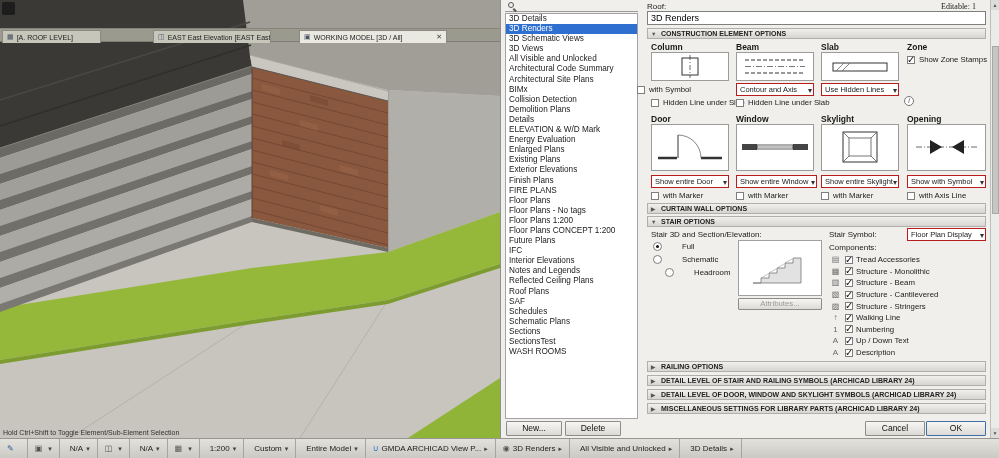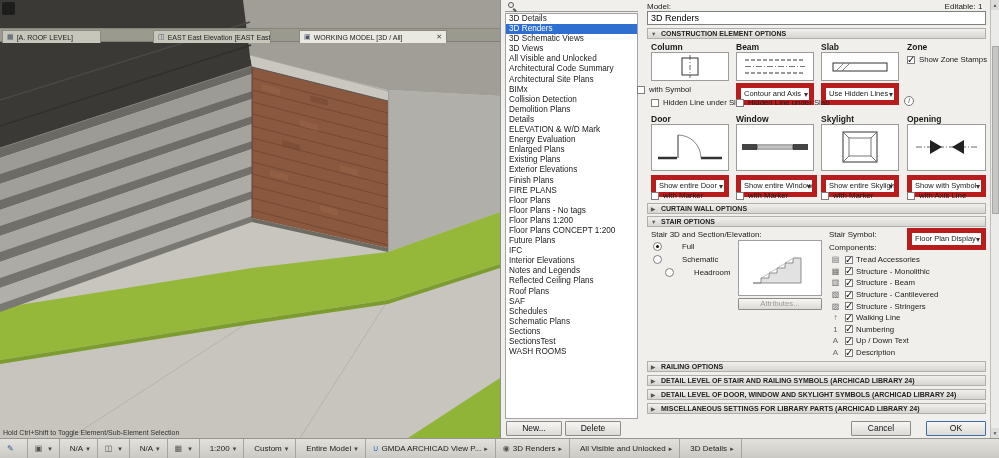--- a/index.html
+++ b/index.html
@@ -25,21 +25,21 @@
   .mag{position:absolute;left:3px;top:2px;width:6px;height:6px;border:1px solid #555;border-radius:50%;}
   .mag::after{content:"";position:absolute;left:5px;top:5px;width:4px;height:1.5px;background:#555;transform:rotate(45deg);transform-origin:0 0;}
   .listbox{position:absolute;left:4px;top:13px;width:133px;height:406px;background:#fff;border:1px solid #a3a3a3;overflow:hidden;}
   .li{height:10.1px;line-height:10.1px;padding-left:3px;font-size:8.2px;white-space:nowrap;overflow:hidden;}
   .li.selected{background:#2e6fd0;color:#fff;}
   .btn{position:absolute;height:15px;background:linear-gradient(#f7f6f4,#dcdad6);border:1px solid #8e8c88;border-radius:1px;font-size:8.5px;text-align:center;line-height:13px;color:#111;}
   .lab{position:absolute;font-weight:bold;font-size:8.5px;white-space:nowrap;}
   .txt{position:absolute;font-size:8px;white-space:nowrap;}
   .field{position:absolute;background:#fff;border:1px solid #7f7f7f;font-size:9px;padding:0 3px;}
   .sym{position:absolute;background:#fff;border:1px solid #9b9b99;}
-  .dd{position:absolute;height:13px;background:#fff;border:5px solid #b91c1c;font-size:7.5px;line-height:11px;padding:0 11px 12px 3px;white-space:nowrap;overflow:hidden;}
+  .dd{position:absolute;height:13px;background:#fff;border:1px solid #b91c1c;font-size:7.5px;line-height:11px;padding:0 11px 4px 3px;white-space:nowrap;overflow:hidden;}
   .dd::after{content:"▾";position:absolute;right:1px;top:1px;font-size:8px;color:#333;}
   .ck{position:absolute;display:flex;align-items:center;gap:4px;font-size:7.8px;white-space:nowrap;}
   .box{width:8px;height:8px;min-width:8px;border:1px solid #7e7e7e;background:#fff;position:relative;}
   .checked > .box::after, .checked .box::after{content:"✓";position:absolute;left:-1px;top:-3px;font-size:10px;color:#111;}
   .rk{position:absolute;display:flex;align-items:center;gap:20px;font-size:7.8px;white-space:nowrap;}
   .rad{width:9px;height:9px;min-width:9px;border:1px solid #7e7e7e;border-radius:50%;background:#fff;position:relative;}
   .selected > .rad::after{content:"";position:absolute;left:2px;top:2px;width:3px;height:3px;border-radius:50%;background:#111;}
   .sec{position:absolute;left:146px;width:339px;height:11px;background:linear-gradient(#f1f0ee,#d7d5d1);border:1px solid #b1afab;font-size:7px;font-weight:bold;line-height:9px;padding-left:13px;color:#222;white-space:nowrap;overflow:hidden;}
   .sec .arr{position:absolute;left:3px;top:1px;font-size:5.5px;color:#555;}
   .info{position:absolute;width:10px;height:10px;border:1px solid #777;border-radius:50%;font-size:7px;line-height:8px;text-align:center;color:#555;background:#fff;font-style:italic;}
@@ -210,22 +210,22 @@
         <div class="li">SAF</div>
         <div class="li">Schedules</div>
         <div class="li">Schematic Plans</div>
         <div class="li">Sections</div>
         <div class="li">SectionsTest</div>
         <div class="li">WASH ROOMS</div>
       </div>
     <div class="btn" style="left:5px;top:421px;width:56px;">New...</div>
     <div class="btn" style="left:64px;top:421px;width:56px;">Delete</div>
 
-    <div class="txt" style="left:146px;top:2px;">Model:</div>
-    <div class="txt" style="left:440px;top:2px;width:45px;text-align:center;">Editable: 1</div>
+    <div class="txt" style="left:146px;top:2px;">Roof:</div>
+    <div class="txt" style="left:440px;top:2px;width:45px;text-align:left;font-family:Liberation Serif, serif;">Editable: 1</div>
     <input class="field" style="left: 146px; top: 11px; width: 339px; height: 14px;" value="3D Renders">
 
     <div class="sec" style="top:28px;">
       <span class="arr">▼</span>
       <span>CONSTRUCTION ELEMENT OPTIONS</span>
     </div>
 
     <div class="lab" style="left:150px;top:42px;">Column</div>
     <div class="lab" style="left:235px;top:42px;">Beam</div>
     <div class="lab" style="left:320px;top:42px;">Slab</div>
@@ -432,21 +432,21 @@
     </div>
     <div class="sec" style="top:389px;">
       <span class="arr">▶</span>
       <span>DETAIL LEVEL OF DOOR, WINDOW AND SKYLIGHT SYMBOLS (ARCHICAD LIBRARY 24)</span>
     </div>
     <div class="sec" style="top:403px;">
       <span class="arr">▶</span>
       <span>MISCELLANEOUS SETTINGS FOR LIBRARY PARTS (ARCHICAD LIBRARY 24)</span>
     </div>
 
-    <div class="btn" style="left:350px;top:421px;width:60px;">Cancel</div>
+    <div class="btn" style="left:364px;top:421px;width:60px;">Cancel</div>
     <div class="btn" style="left:425px;top:421px;width:60px;border-color:#3c6ea5;">OK</div>
   </div>
 
   <div class="vsb">
     <div class="up">▲</div>
     <div class="thumb"></div>
     <div class="dn">▼</div>
   </div>
 
   <div class="status">

